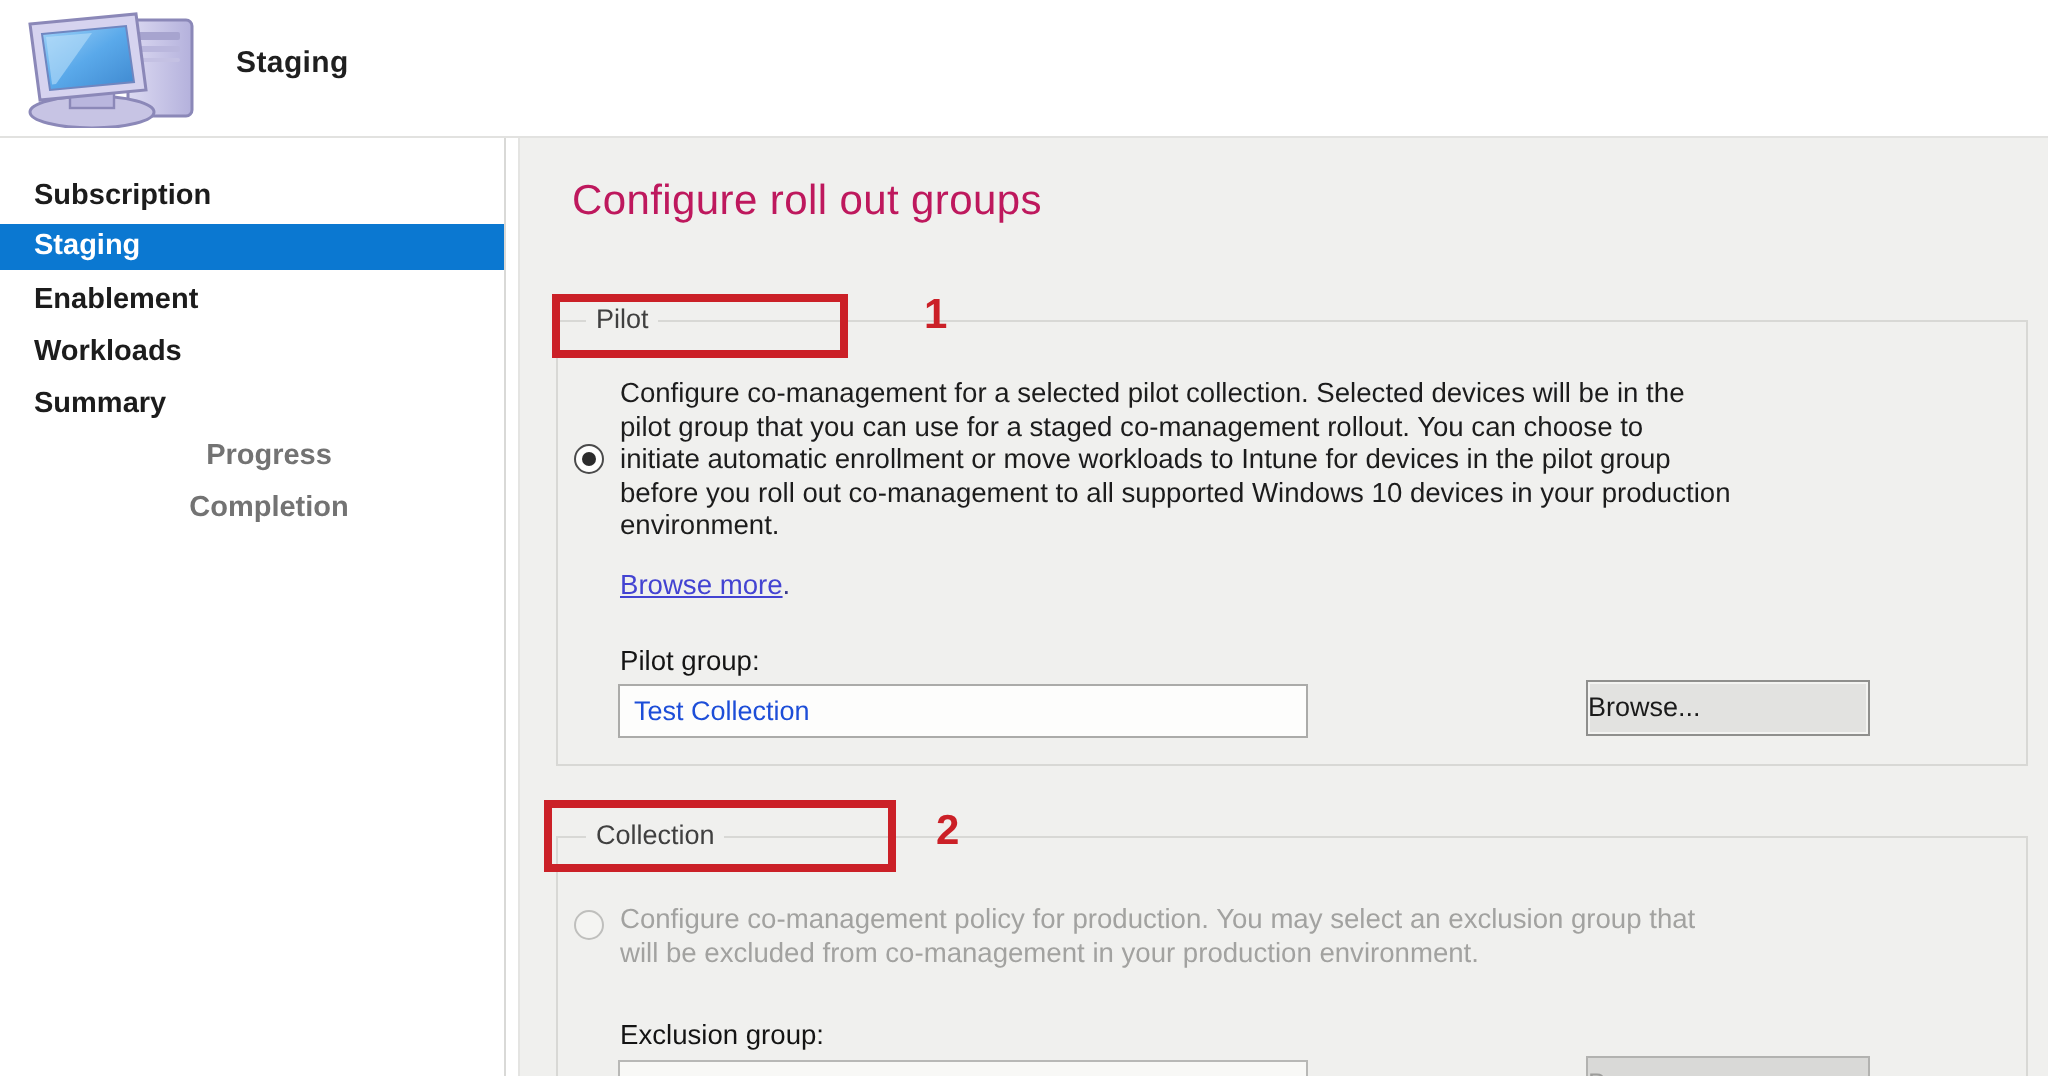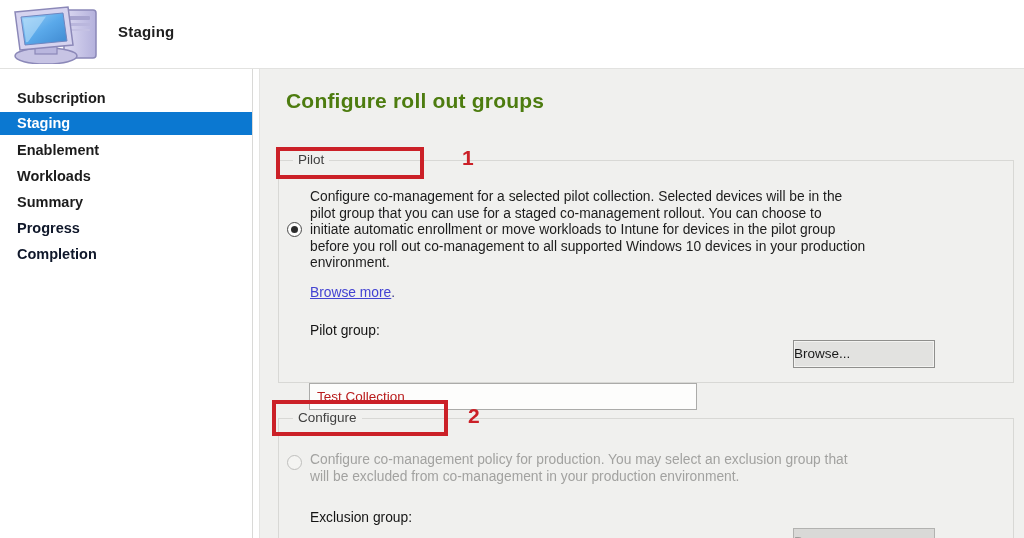--- a/index.html
+++ b/index.html
@@ -12,25 +12,25 @@
   
   .header { position: absolute; left: 0; top: 0; width: 1024px; height: 69px; background: #ffffff; border-bottom: 1px solid #e2e2e0; }
   .header-icon { position: absolute; left: 8px; top: 4px; width: 96px; height: 60px; }
   .header-title { position: absolute; left: 118px; top: 23px; font-size: 15px; font-weight: 700; color: #1f1f1f; letter-spacing: 0.2px; }
 
   
   .sidebar { position: absolute; left: 0; top: 70px; width: 252px; height: 536px; background: #ffffff; }
   .sidebar-divider { position: absolute; left: 252px; top: 69px; width: 8px; height: 469px; background: #ffffff; border-left: 1px solid #d9d9d7; border-right: 1px solid #e4e4e2; }
   .nav-item { position: absolute; left: 0; width: 252px; height: 23px; line-height: 23px; padding-left: 17px; font-size: 14.5px; font-weight: 700; color: #1c1c1c; cursor: default; }
   .nav-item.selected { background: #0b78d1; color: #ffffff; }
-  .nav-item.disabled { color: #0f172a; font-weight: 700; }
+  .nav-item.disabled { color: #737373; font-weight: 700; text-align: center; }
 
   
   .main { position: absolute; left: 260px; top: 69px; width: 764px; height: 469px; background: #f0f0ee; }
-  .page-title { position: absolute; left: 26px; top: 20px; font-size: 21px; font-weight: 700; color: #4d7c0f; letter-spacing: 0.2px; }
+  .page-title { position: absolute; left: 26px; top: 20px; font-size: 21px; font-weight: 400; color: #be185d; letter-spacing: 0.2px; }
 
   .groupbox { position: absolute; border: 1px solid #d8d8d5; background: #f0f0ee; }
   .groupbox-legend { position: absolute; background: #f0f0ee; padding: 0 5px; font-size: 13.5px; color: #404040; white-space: nowrap; }
 
   .gb-pilot { left: 18px; top: 91px; width: 736px; height: 223px; }
   .legend-pilot { left: 33px; top: 83px; }
   .gb-prod { left: 18px; top: 349px; width: 736px; height: 200px; }
   .legend-prod { left: 33px; top: 341px; }
 
   
@@ -52,21 +52,21 @@
   .desc-prod { left: 50px; top: 383px; width: 706px; color: #a2a2a0; }
 
   .learn-more-row { position: absolute; left: 50px; top: 216px; font-size: 13.8px; }
   .learn-more { color: #4343d2; text-decoration: underline; cursor: pointer; }
   .learn-more-suffix { color: #3a3a8a; }
 
   .field-label { position: absolute; font-size: 13.8px; color: #141414; }
   .label-pilot-group { left: 50px; top: 254px; }
   .label-exclusion-group { left: 50px; top: 441px; }
 
-  .text-input { position: absolute; width: 388px; height: 27px; background: #fdfdfc; border: 1px solid #ababa9; font-family: "Liberation Sans", sans-serif; font-size: 13.5px; color: #b91c1c; padding: 0 7px; margin-top: 41px; }
+  .text-input { position: absolute; width: 345px; height: 27px; background: #fdfdfc; border: 1px solid #ababa9; font-family: "Liberation Sans", sans-serif; font-size: 13.5px; color: #1d4ed8; padding: 0 7px; }
   .input-pilot { left: 49px; top: 273px; }
   .input-exclusion { left: 49px; top: 461px; background: #f8f8f6; border-color: #b8b8b6; }
 
   .btn { position: absolute; width: 142px; height: 28px; background: #e2e2e0; border: 1px solid #8f8f8d; box-shadow: inset 0 0 0 1px #f3f3f1; font-family: "Liberation Sans", sans-serif; font-size: 13.5px; color: #1a1a1a; line-height: 26px; cursor: pointer; }
   .btn-browse-pilot { left: 533px; top: 271px; }
   .btn-browse-prod { left: 533px; top: 459px; background: #d9d9d7; border-color: #b2b2b0; color: #9d9d9b; box-shadow: none; cursor: default; }
 </style>
 </head>
 <body>
 
@@ -129,21 +129,21 @@
 initiate automatic enrollment or move workloads to Intune for devices in the pilot group
 before you roll out co-management to all supported Windows 10 devices in your production
 environment.</div>
     <div class="learn-more-row"><span class="learn-more">Browse more</span><span class="learn-more-suffix">.</span></div>
 
     <div class="field-label label-pilot-group">Pilot group:</div>
     <input type="text" class="text-input input-pilot" value="Test Collection" style="">
     <div class="btn btn-browse-pilot">Browse...</div>
 
     <div class="groupbox gb-prod"></div>
-    <div class="groupbox-legend legend-prod">Configure</div>
+    <div class="groupbox-legend legend-prod">Collection</div>
     <div class="anno-box anno-box-2"></div>
     <div class="anno-num anno-num-2">2</div>
 
     <div class="radio radio-off"></div>
     <div class="desc desc-prod">Configure co-management policy for production. You may select an exclusion group that
 will be excluded from co-management in your production environment.</div>
 
     <div class="field-label label-exclusion-group">Exclusion group:</div>
     <input type="text" class="text-input input-exclusion" value="" style="">
     <div class="btn btn-browse-prod">Browse...</div>

